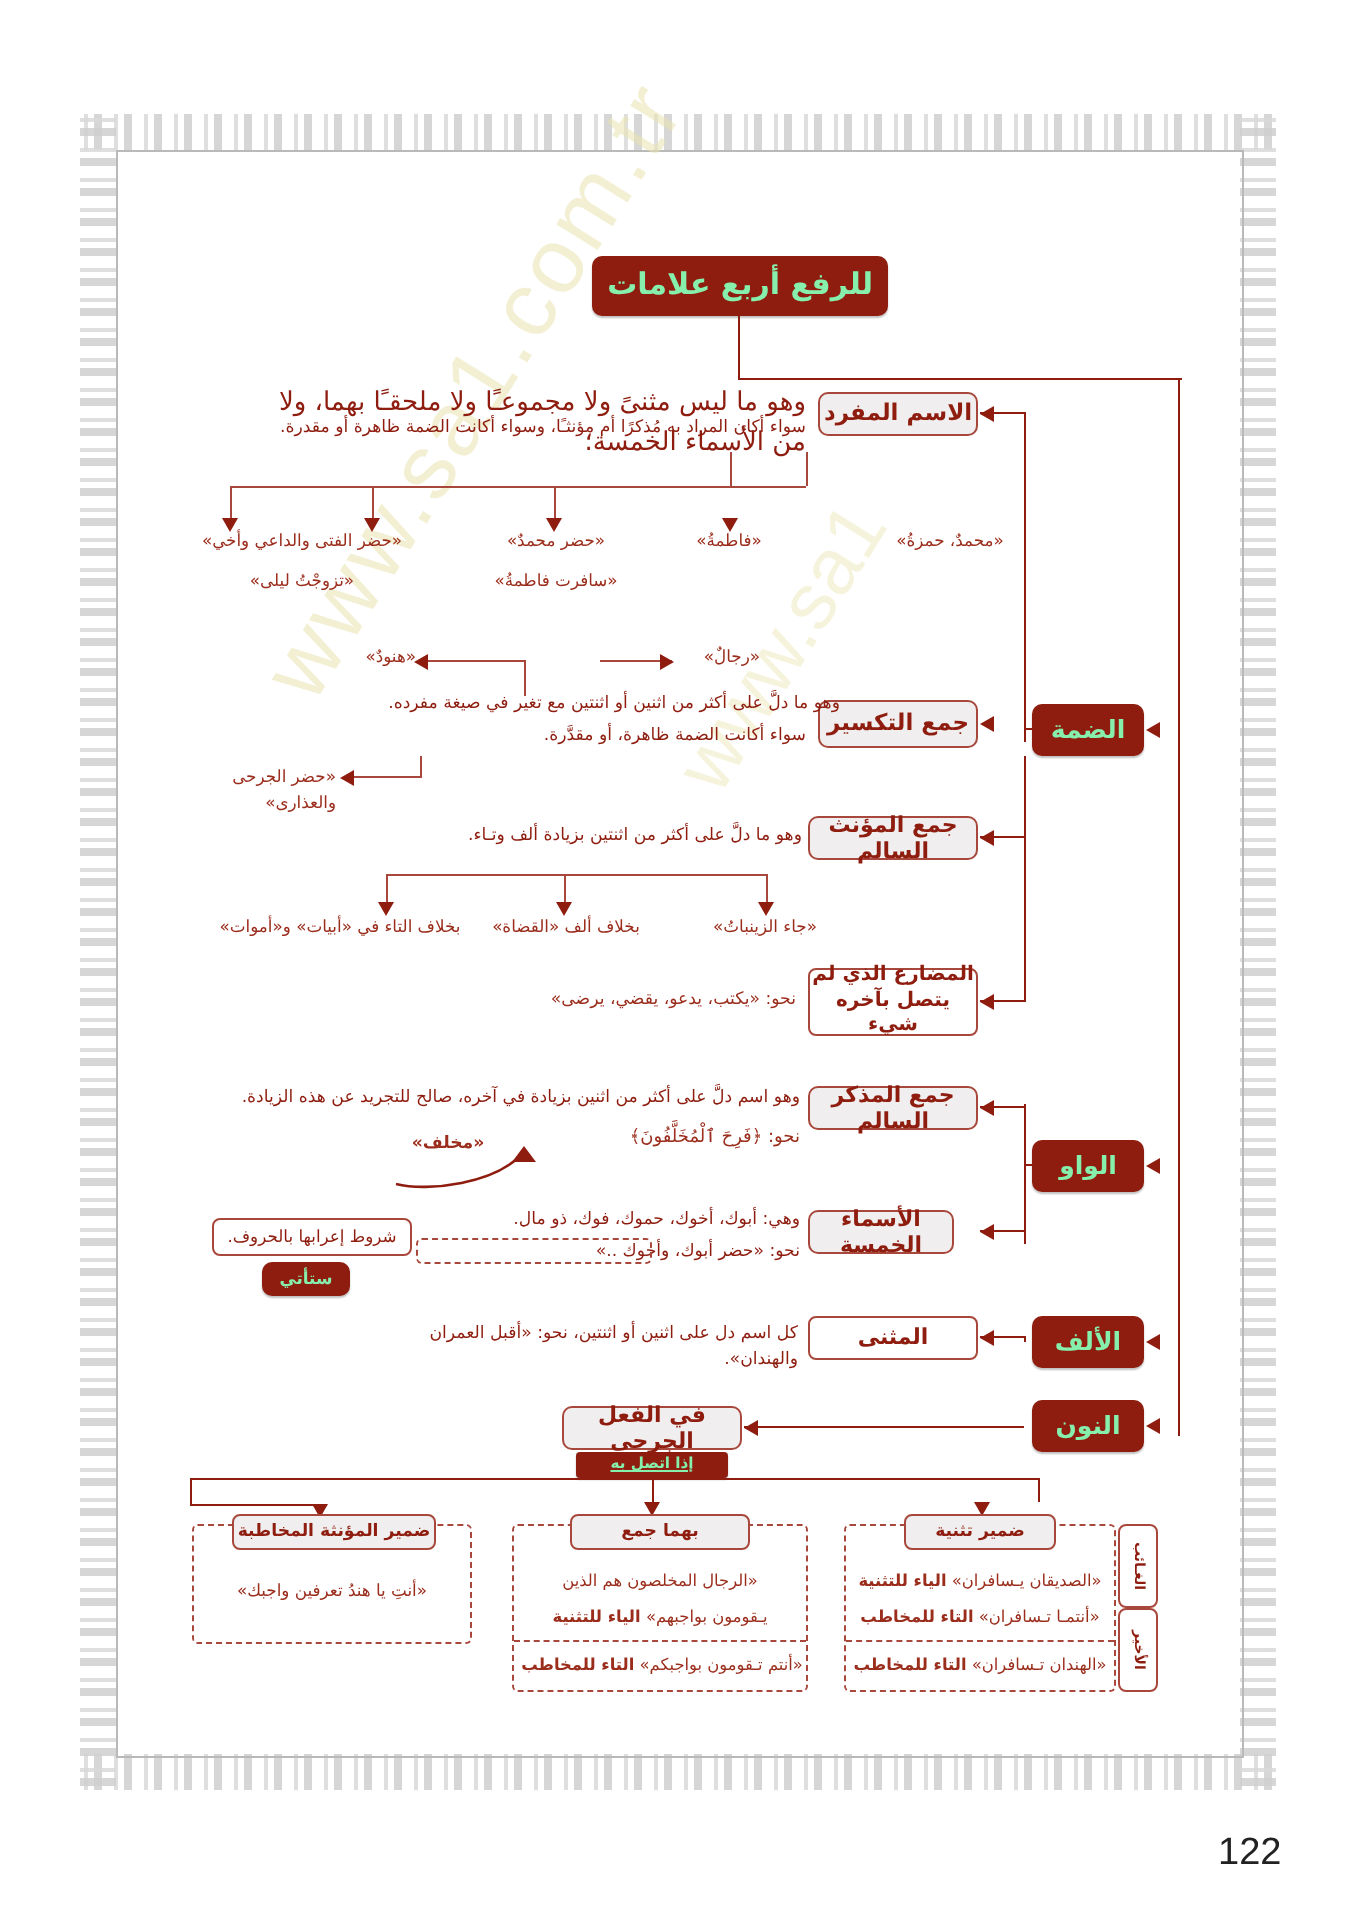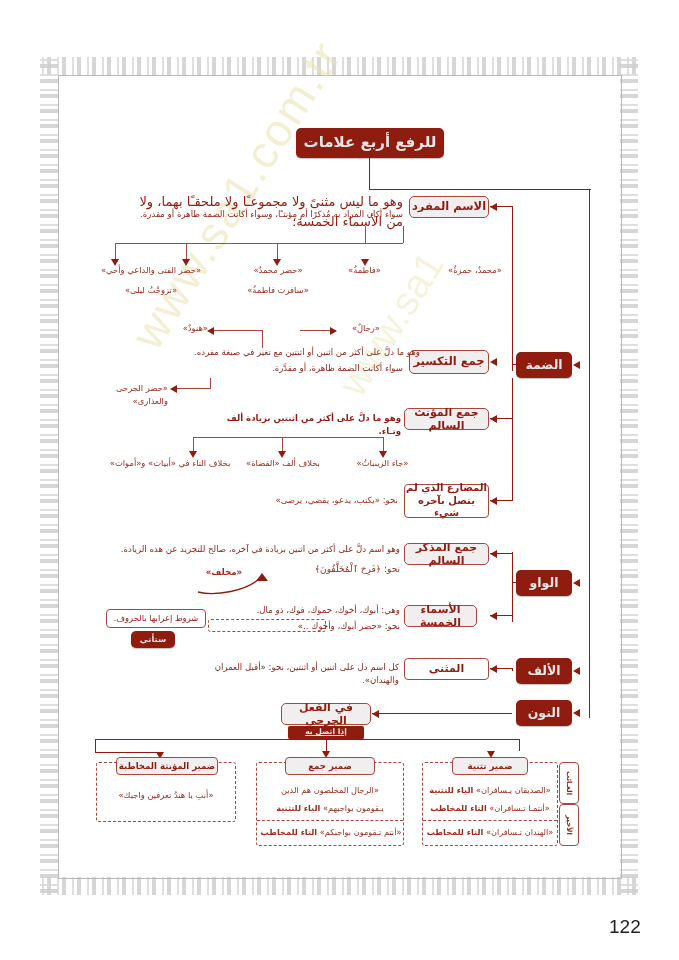--- a/index.html
+++ b/index.html
@@ -50,21 +50,21 @@
   #watermark2{
     position:absolute;left:330px;top:380px;
     font-size:40px;color:#efe9bd;opacity:.5;
     transform:rotate(-58deg);transform-origin:left top;
     pointer-events:none;white-space:nowrap;
     font-family:"Liberation Sans",sans-serif;
   }
   
   .node{position:absolute;box-sizing:border-box;}
   .dark-box{
-    background:#8e1d0f;color:#e5e5e5;border-radius:5px;
+    background:#8e1d0f;color:#86efac;border-radius:5px;
     display:flex;align-items:center;justify-content:center;
     text-align:center;font-weight:bold;line-height:1.15;
     box-shadow:0 1px 1px rgba(0,0,0,.25);
   }
   .light-box{
     background:#f0eeee;color:#8e1d0f;border:1.4px solid #a8483c;
     border-radius:5px;display:flex;align-items:center;justify-content:center;
     text-align:center;font-weight:bold;line-height:1.2;
   }
   .plain-box{
@@ -178,21 +178,21 @@
 <div class="ln lnv ln-thin" style="left:210px;top:378px;height:11px;"></div>
 <div class="ln lnh ln-thin" style="left:176px;top:388px;width:35px;"></div>
 <div class="arrow-l" style="left:170px;top:385px;"></div>
 <div class="ex" style="left:88px;top:382px;width:80px;font-size:8.4px;text-align:right;">«حضر الجرحى والعذارى»</div>
 
 <div class="node light-box" style="left:404px;top:408px;width:85px;height:22px;font-size:11px;">جمع المؤنث السالم</div>
 <div class="ln lnh" style="left:490px;top:418px;width:22px;"></div>
 <div class="arrow-l" style="left:490px;top:415px;"></div>
 <div class="ln lnv" style="left:512px;top:378px;height:41px;"></div>
 
-<div class="txt" style="left:205px;top:412px;width:196px;font-size:8.6px;font-weight:bold;">وهو ما دلَّ على أكثر من اثنتين بزيادة ألف وتـاء.</div>
+<div class="txt" style="left:205px;top:412px;width:196px;font-size:8.6px;">وهو ما دلَّ على أكثر من اثنتين بزيادة ألف وتـاء.</div>
 
 <div class="ln lnh ln-thin" style="left:193px;top:437px;width:190px;"></div>
 <div class="ln lnv ln-thin" style="left:193px;top:437px;height:16px;"></div>
 <div class="ln lnv ln-thin" style="left:282px;top:437px;height:16px;"></div>
 <div class="ln lnv ln-thin" style="left:383px;top:437px;height:16px;"></div>
 <div class="arrow-d" style="left:189px;top:451px;"></div>
 <div class="arrow-d" style="left:278px;top:451px;"></div>
 <div class="arrow-d" style="left:379px;top:451px;"></div>
 
 <div class="ex" style="left:330px;top:457px;width:105px;font-size:8.4px;">«جاء الزينباتُ»</div>
@@ -255,21 +255,21 @@
 <div class="arrow-d" style="left:156px;top:752px;"></div>
 <div class="arrow-d" style="left:322px;top:751px;"></div>
 <div class="arrow-d" style="left:487px;top:751px;"></div>
 <div class="ln lnh" style="left:95px;top:752px;width:65px;"></div>
 
 <div class="node dash-box" style="left:96px;top:762px;width:140px;height:60px;"></div>
 <div class="node plain-box" style="left:116px;top:757px;width:102px;height:18px;font-size:8.6px;background:#f0eeee;">ضمير المؤنثة المخاطبة</div>
 <div class="ex" style="left:100px;top:789px;width:132px;font-size:8.4px;">«أنتِ يا هندُ تعرفين واجبك»</div>
 
 <div class="node dash-box" style="left:256px;top:762px;width:148px;height:84px;"></div>
-<div class="node plain-box" style="left:285px;top:757px;width:90px;height:18px;font-size:8.6px;background:#f0eeee;">ضمير جمع</div>
+<div class="node plain-box" style="left:285px;top:757px;width:90px;height:18px;font-size:8.6px;background:#f0eeee;">بهما جمع</div>
 <div class="ex" style="left:260px;top:784px;width:140px;font-size:8.2px;">«الرجال المخلصون هم الذين</div>
 <div class="ex" style="left:260px;top:802px;width:140px;font-size:8.2px;">
   <span>يـقومون بواجبهم»</span>
   <span style="font-weight:bold;">الياء للتثنية</span>
 </div>
 <div class="ln lnh ln-thin" style="left:257px;top:820px;width:146px;border-top:1px dashed #a8483c;background:none;height:0;"></div>
 <div class="ex" style="left:258px;top:826px;width:146px;font-size:8.2px;">
   <span>«أنتم تـقومون بواجبكم»</span>
   <span style="font-weight:bold;">التاء للمخاطب</span>
 </div>

